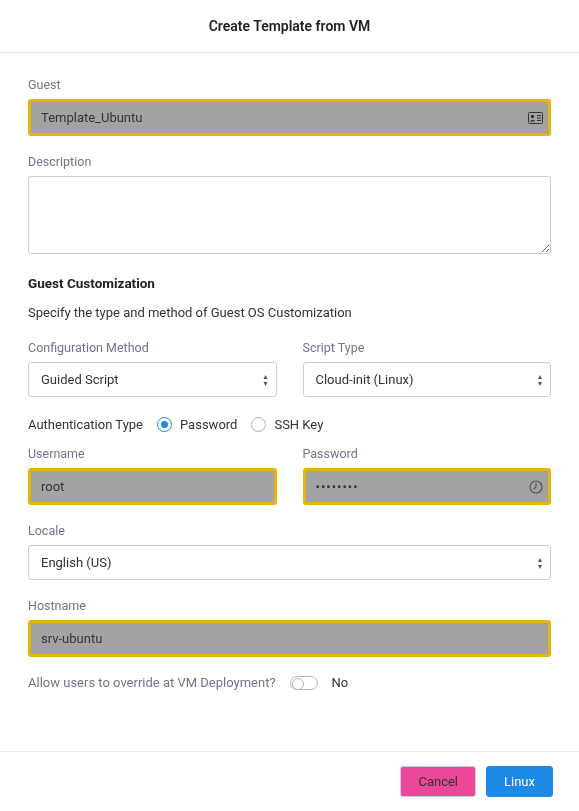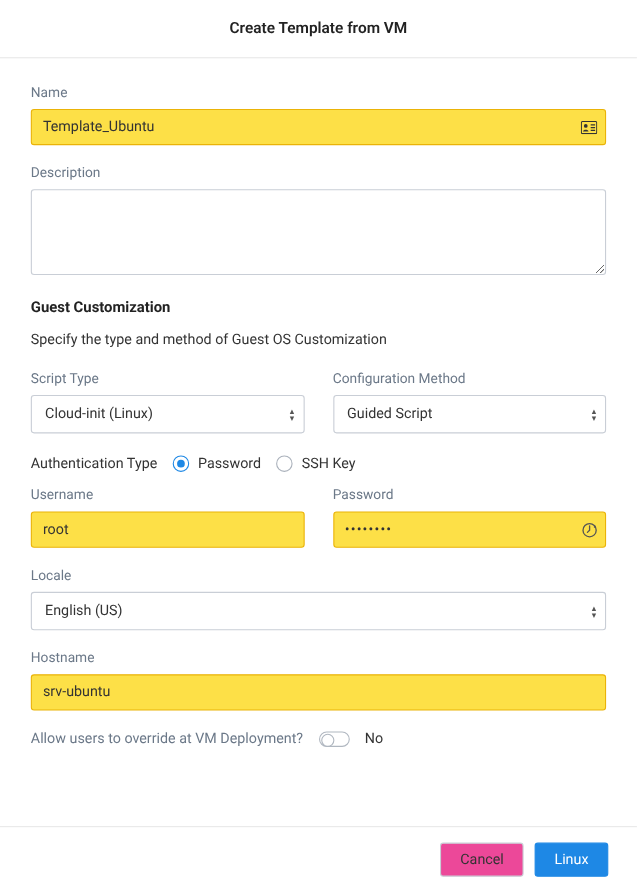--- a/index.html
+++ b/index.html
@@ -28,26 +28,26 @@
       padding: 24px 28px 0 28px;
     }
     .field-label {
       color: #6b7888;
       font-size: 12.5px;
       margin-bottom: 7px;
       display: block;
     }
     .text-input {
       width: 100%;
-      border: 1px solid #eab308;
+      border: 3px solid #eab308;
       border-radius: 3px;
       padding: 8px 10px;
       font-size: 13px;
       color: #333;
-      background: #fde047;
+      background: #a3a3a3;
       outline: none;
       font-family: inherit;
     }
     .input-wrap {
       position: relative;
       margin-bottom: 18px;
     }
     .icon-right {
       position: absolute;
       right: 8px;
@@ -232,21 +232,21 @@
     }
     .mb18 { margin-bottom: 18px; }
   </style>
 </head>
 <body>
 
 <div class="dialog-title">Create Template from VM</div>
 
 <div class="content">
 
-  <label class="field-label">Name</label>
+  <label class="field-label">Guest</label>
   <div class="input-wrap">
     <input type="text" class="text-input" value="Template_Ubuntu" style="">
     <span class="icon-right">
       <svg width="15" height="12" viewBox="0 0 15 12">
         <rect x="0.5" y="0.5" width="14" height="11" rx="1" fill="none" stroke="#333" stroke-width="1"></rect>
         <circle cx="4.5" cy="4.5" r="1.7" fill="#333"></circle>
         <path d="M2 9.5 C2 7.5 7 7.5 7 9.5" fill="#333"></path>
         <line x1="9" y1="3.5" x2="13" y2="3.5" stroke="#333" stroke-width="1"></line>
         <line x1="9" y1="6" x2="13" y2="6" stroke="#333" stroke-width="1"></line>
         <line x1="9" y1="8.5" x2="13" y2="8.5" stroke="#333" stroke-width="1"></line>
@@ -257,30 +257,30 @@
   <label class="field-label">Description</label>
   <div class="input-wrap">
     <textarea class="textarea" style=""></textarea>
   </div>
 
   <div class="section-header">Guest Customization</div>
   <div class="section-desc">Specify the type and method of Guest OS Customization</div>
 
   <div class="row mb-select">
     <div class="col">
+      <label class="field-label">Configuration Method</label>
+      <div class="select">
+        <span>Guided Script</span>
+        <span class="select-caret"></span>
+      </div>
+    </div>
+    <div class="col">
       <label class="field-label">Script Type</label>
       <div class="select">
         <span>Cloud-init (Linux)</span>
-        <span class="select-caret"></span>
-      </div>
-    </div>
-    <div class="col">
-      <label class="field-label">Configuration Method</label>
-      <div class="select">
-        <span>Guided Script</span>
         <span class="select-caret"></span>
       </div>
     </div>
   </div>
 
   <div class="auth-row">
     <span class="auth-label">Authentication Type</span>
     <div class="radio-wrap">
       <span class="radio checked"></span>
       <span class="radio-text">Password</span>

